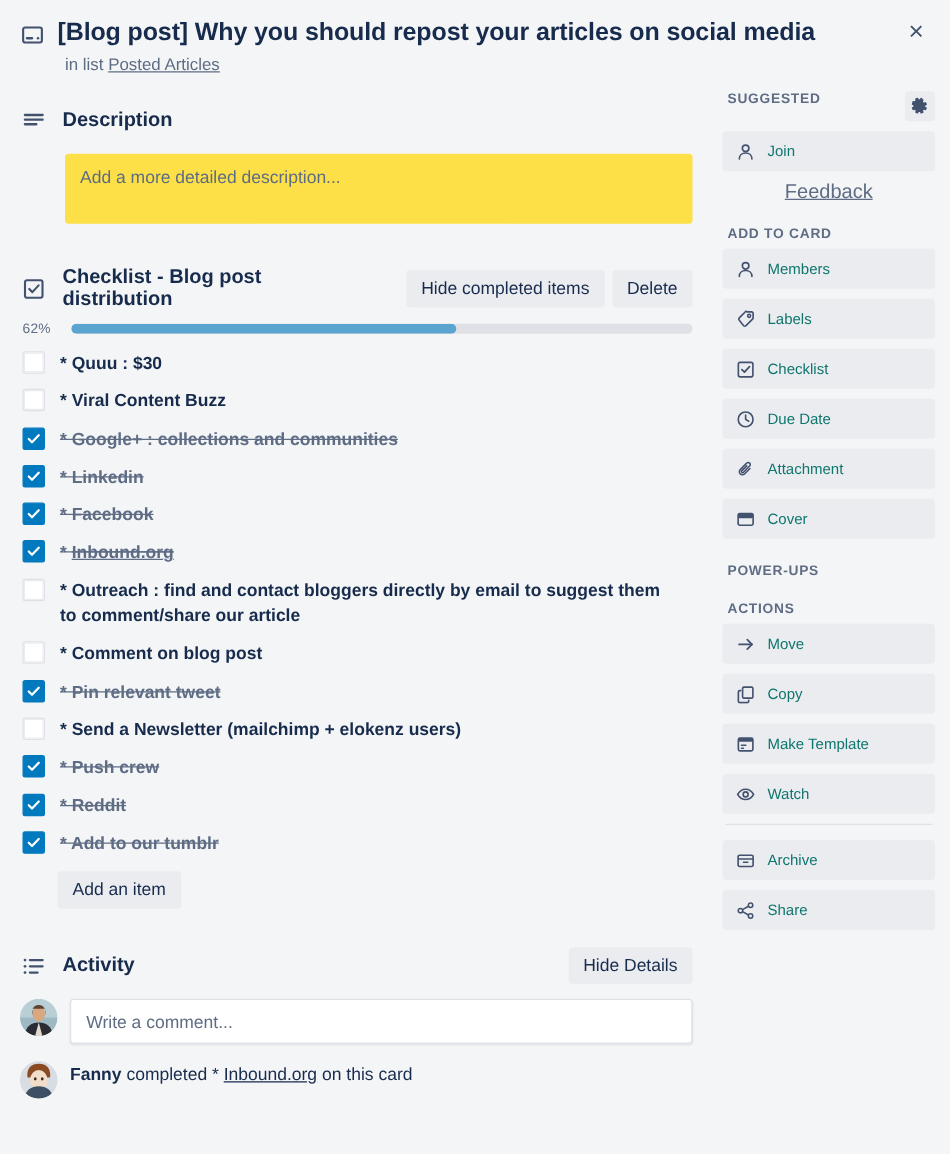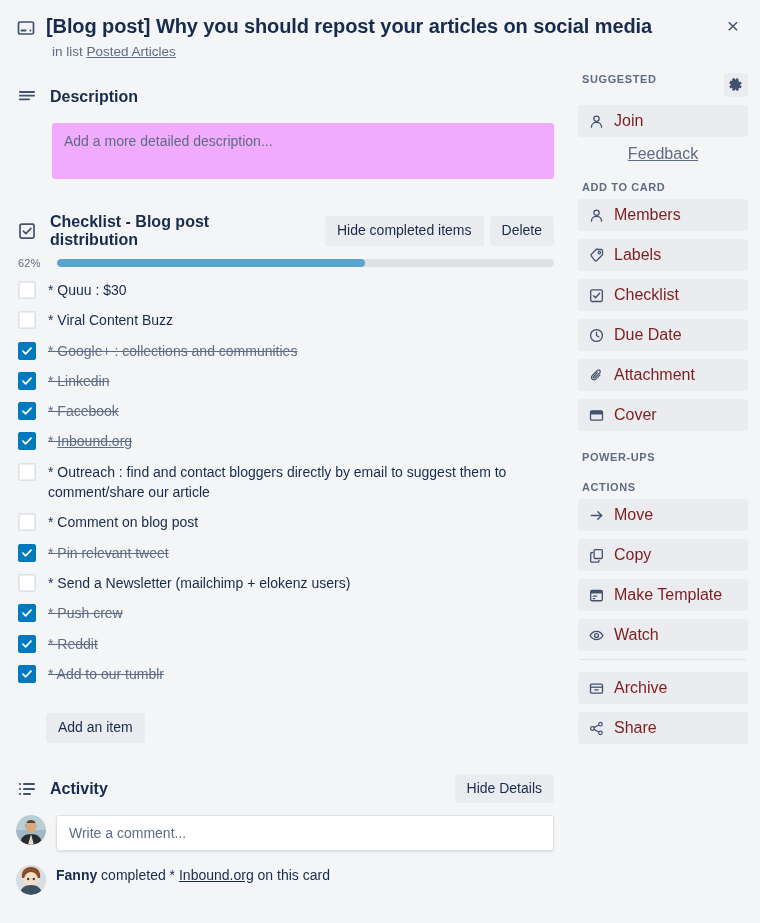--- a/index.html
+++ b/index.html
@@ -104,21 +104,21 @@
   .section-title {
     font-size: 16px;
     font-weight: bold;
     color: #172b4d;
   }
   .section-head .spacer { flex: 1 1 auto; }
 
   
   .desc-box {
     margin: 10px 0 0 36px;
-    background: #f0abfc;
+    background: #fde047;
     border-radius: 3px;
     padding: 10px 12px;
     min-height: 56px;
     color: #5e6c84;
     font-size: 14px;
     cursor: pointer;
   }
 
   
   .btn {
@@ -160,21 +160,21 @@
     background: #dfe1e6;
     border-radius: 4px;
     overflow: hidden;
   }
   .progress-fill {
     height: 100%;
     background: #5ba4cf;
     border-radius: 4px;
   }
 
-  .check-list { margin-top: 6px; }
+  .check-list { margin-top: 6px; font-weight: bold; }
   .check-item {
     display: flex;
     align-items: flex-start;
     gap: 12px;
     padding: 5px 0 5px 2px;
     border-radius: 3px;
     cursor: pointer;
   }
   .cbox {
     flex: 0 0 18px;
@@ -203,21 +203,21 @@
     color: #172b4d;
     padding-right: 10px;
   }
   .check-item.done .check-text {
     text-decoration: line-through;
     color: #5e6c84;
   }
   .check-text .lnk { text-decoration: underline; }
   .check-item.done .check-text .lnk { text-decoration: underline line-through; }
 
-  .add-item-wrap { margin-left: 30px; margin-top: 24px; }
+  .add-item-wrap { margin-left: 30px; margin-top: 8px; }
 
   
   .activity-head { margin-top: 30px; justify-content: flex-end; }
   .comment-row {
     display: flex;
     align-items: flex-start;
     gap: 10px;
     margin-top: 10px;
   }
   .avatar {
@@ -286,22 +286,22 @@
     display: flex;
     align-items: center;
     gap: 10px;
     width: 100%;
     background: #ebecf0;
     border: none;
     border-radius: 3px;
     padding: 7px 10px;
     margin-bottom: 8px;
     font-family: inherit;
-    font-size: 16px;
-    color: #7f1d1d;
+    font-size: 12px;
+    color: #0f766e;
     cursor: pointer;
     text-align: left;
     min-height: 32px;
   }
   .side-btn .sicon {
     flex: 0 0 16px;
     display: flex;
     align-items: center;
     justify-content: center;
     color: #42526e;

